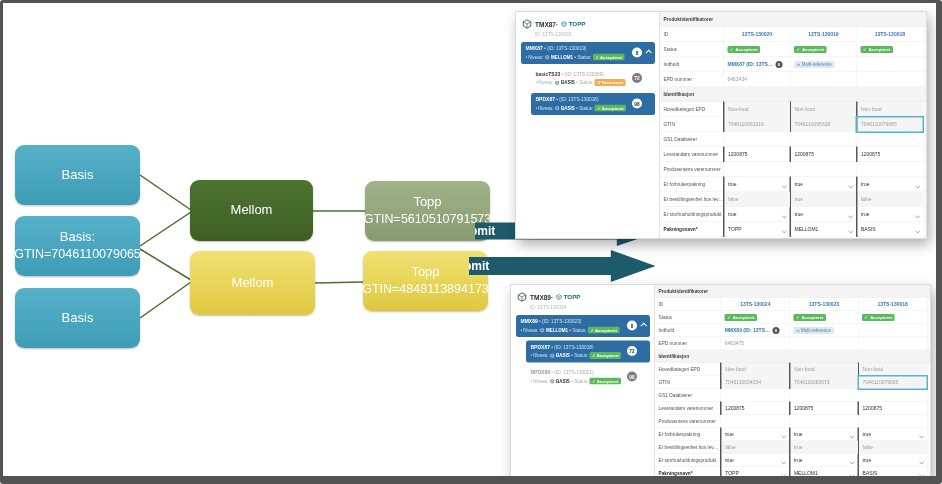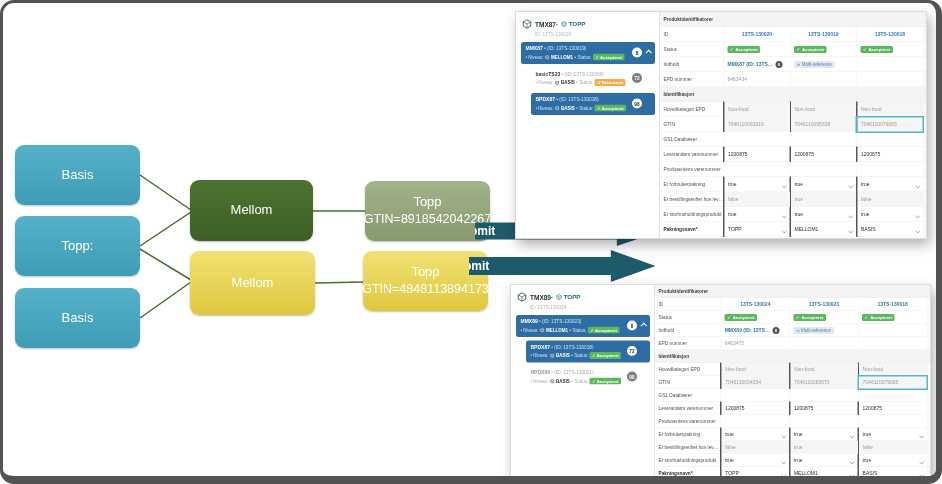--- a/index.html
+++ b/index.html
@@ -1,17 +1,17 @@
 <!DOCTYPE html>
 <html><head>
 <meta charset="utf-8">
 <style>
   html,body{margin:0;padding:0;background:#fff;font-family:"Liberation Sans",sans-serif;}
   #stage{position:relative;width:942px;height:484px;background:#fff;box-sizing:border-box;
-         border:solid #535353;border-width:3px 6px 8px 3px;border-radius:14px;overflow:hidden;}
+         border:solid #535353;border-width:3px 6px 8px 3px;border-radius:3px;overflow:hidden;}
   
   .lines{position:absolute;left:0;top:0;pointer-events:none;}
   .node{position:absolute;border-radius:9px;color:#fff;display:flex;flex-direction:column;
         align-items:center;justify-content:center;text-align:center;font-size:13px;line-height:1.3;
         box-shadow:0 1px 2px rgba(0,0,0,.25);}
   .teal{background:linear-gradient(180deg,#55b1c8,#3f9cb6);}
   .dgreen{background:linear-gradient(180deg,#4d7330,#3d5f25);}
   .yellow{background:linear-gradient(180deg,#f1e173,#dfc83f);}
   .sage{background:linear-gradient(180deg,#a2b28b,#879b6e);}
   .node .l2t{font-size:12.5px;}
@@ -82,34 +82,35 @@
     <line x1="137" y1="246" x2="188" y2="277" stroke="#4a6e2e" stroke-width="1.5"></line>
     <line x1="137" y1="315" x2="188" y2="279" stroke="#4a6e2e" stroke-width="1.5"></line>
     <line x1="310" y1="208" x2="363" y2="208" stroke="#4a6e2e" stroke-width="1.5"></line>
     <line x1="312" y1="280" x2="361" y2="279" stroke="#4a6e2e" stroke-width="1.5"></line>
   </svg>
 
   <div class="node teal" style="left:12px;top:142px;width:125px;height:60px">
     <span>Basis</span>
   </div>
   <div class="node teal" style="left:12px;top:213px;width:125px;height:60px">
-    <span>Topp:</span>
+    <span>Basis:</span>
+    <span class="l2t">GTIN=7046110079065</span>
   </div>
   <div class="node teal" style="left:12px;top:285px;width:125px;height:60px">
     <span>Basis</span>
   </div>
   <div class="node dgreen" style="left:187px;top:177px;width:123px;height:61px">
     <span>Mellom</span>
   </div>
   <div class="node yellow" style="left:187px;top:248px;width:125px;height:64px">
     <span>Mellom</span>
   </div>
   <div class="node sage" style="left:362px;top:178px;width:125px;height:60px">
     <span>Topp</span>
-    <span class="l2t">GTIN=8918542042267</span>
+    <span class="l2t">GTIN=5610510791573</span>
   </div>
   <div class="node yellow" style="left:360px;top:248px;width:125px;height:60px">
     <span>Topp</span>
     <span class="l2t">GTIN=4848113894173</span>
   </div>
 
   <div class="arrow" style="left:472px;top:213px;width:84px;height:30px">Submit</div>
   <div class="arrow" style="left:466px;top:247px;width:85px;height:32px">Submit</div>
 
   <div class="cardwrap" style="left:512px;top:8px;width:412px;height:228px">

